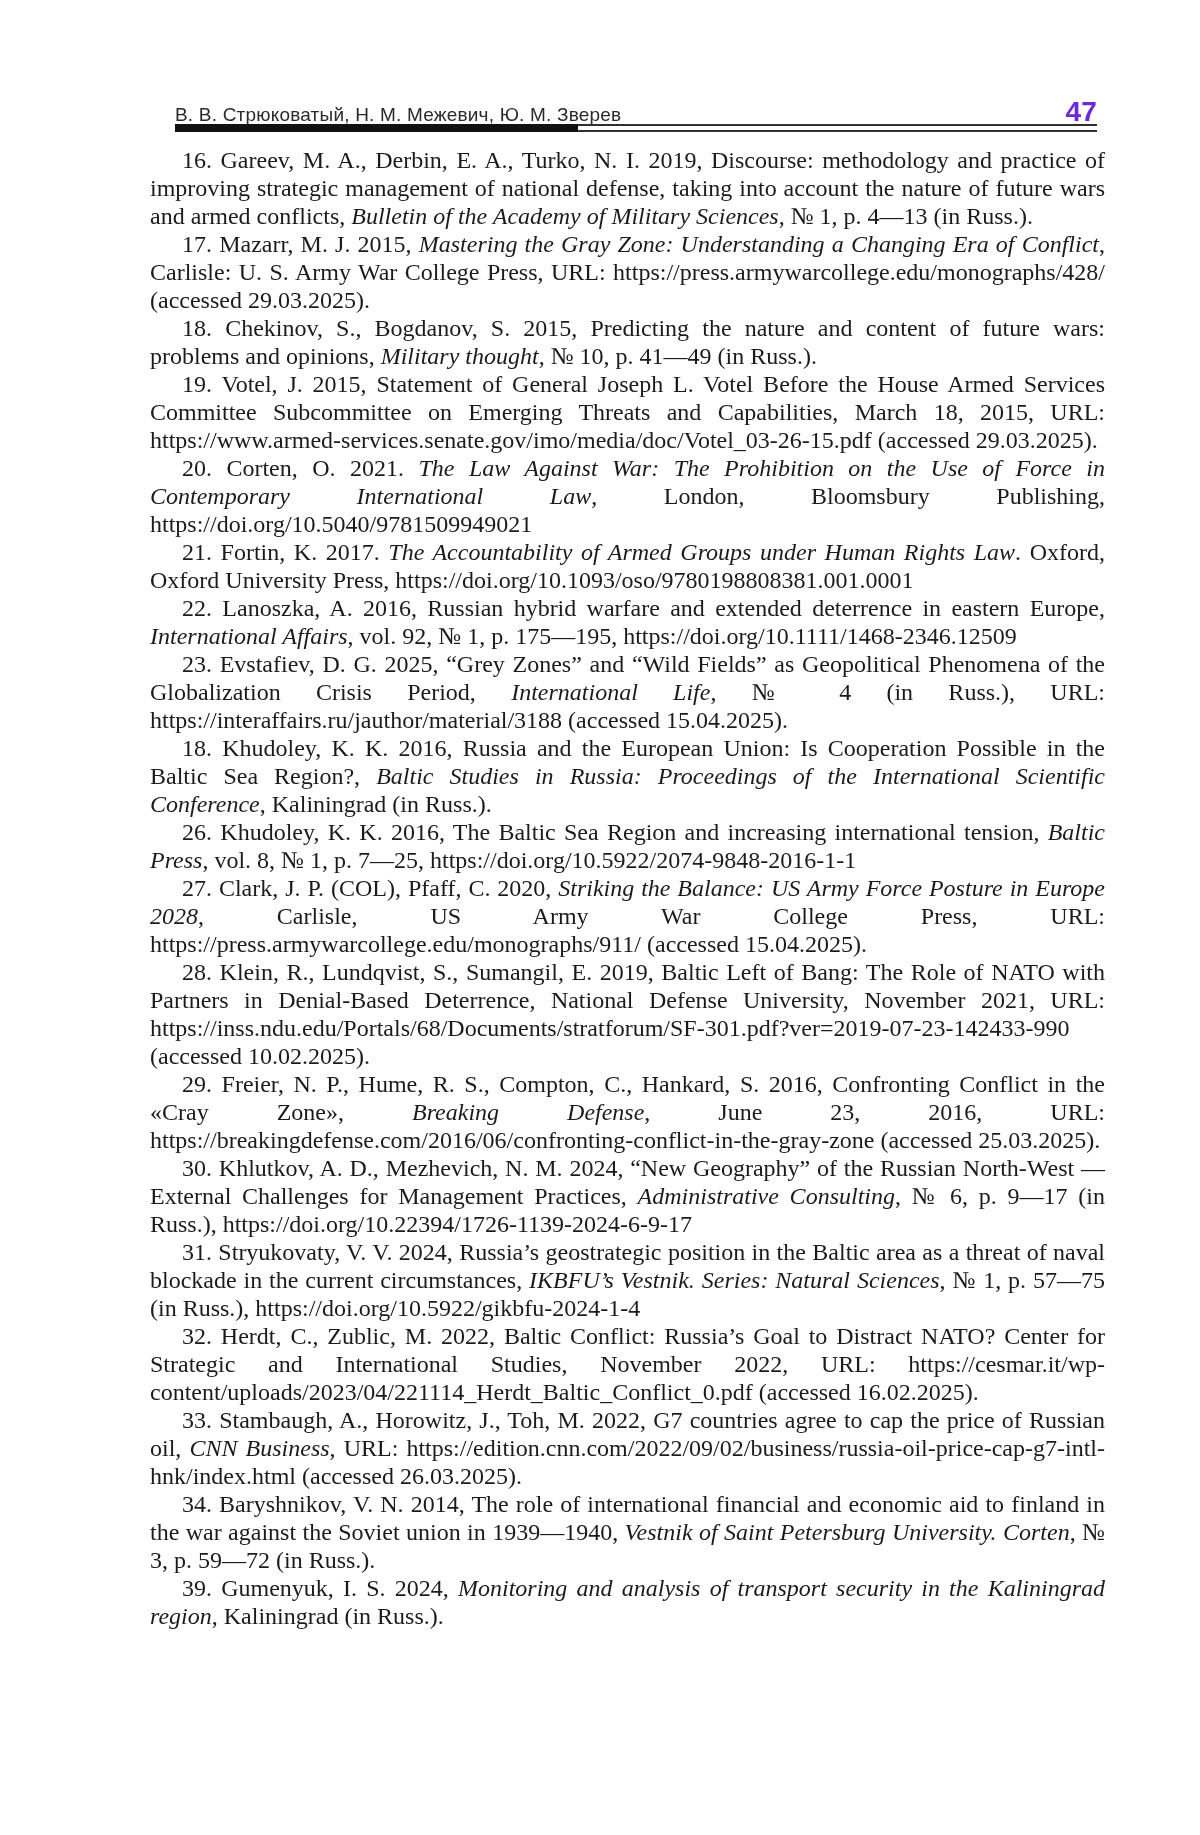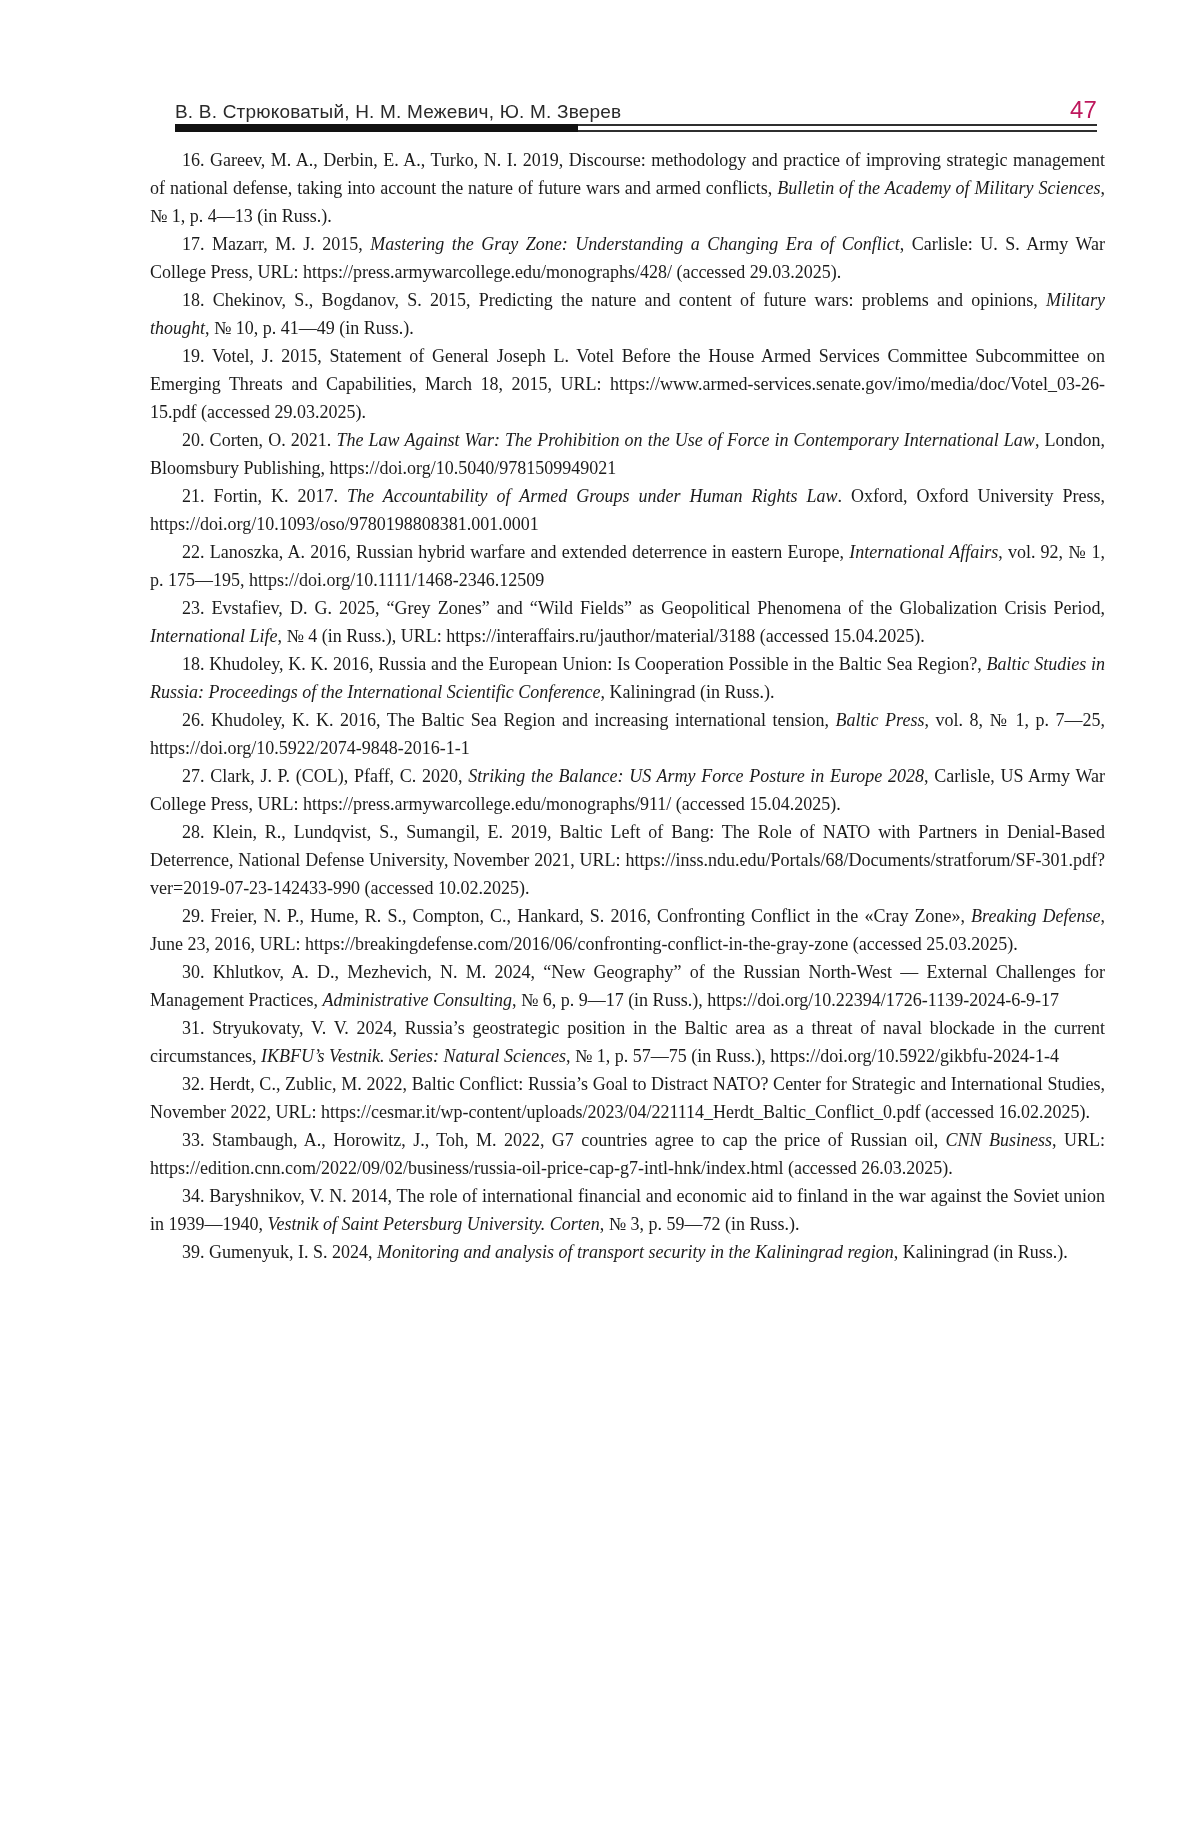--- a/index.html
+++ b/index.html
@@ -18,23 +18,23 @@
     display: flex;
     justify-content: space-between;
     align-items: baseline;
     font-family: "Liberation Sans", sans-serif;
     font-size: 19px;
     color: #2a2a2a;
     letter-spacing: 0.2px;
     white-space: nowrap;
   }
   .page-num {
-    font-weight: normal;
-    font-size: 24px;
-    color: #be185d;
+    font-weight: bold;
+    font-size: 28px;
+    color: #6d28d9;
   }
   .rule {
     position: absolute;
     top: 124px;
     left: 175px;
     width: 922px;
     height: 8px;
   }
   .rule .double {
     position: absolute;
@@ -49,21 +49,21 @@
     width: 403px;
     height: 8px;
     background: #121212;
   }
   .refs {
     position: absolute;
     top: 146px;
     left: 150px;
     width: 955px;
     font-family: "Liberation Serif", serif;
-    font-size: 18px;
+    font-size: 24px;
     line-height: 28px;
     color: #1b1b1b;
     text-align: justify;
   }
   .refs p.ref {
     margin: 0;
     padding: 0;
     text-indent: 32px;
   }
   .refs .it { font-style: italic; }

